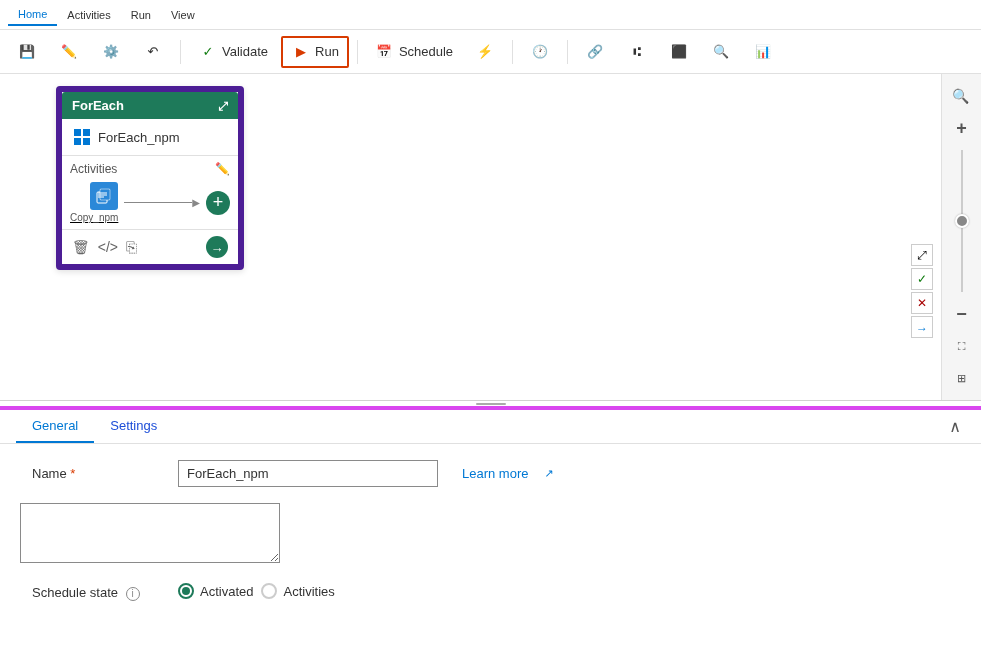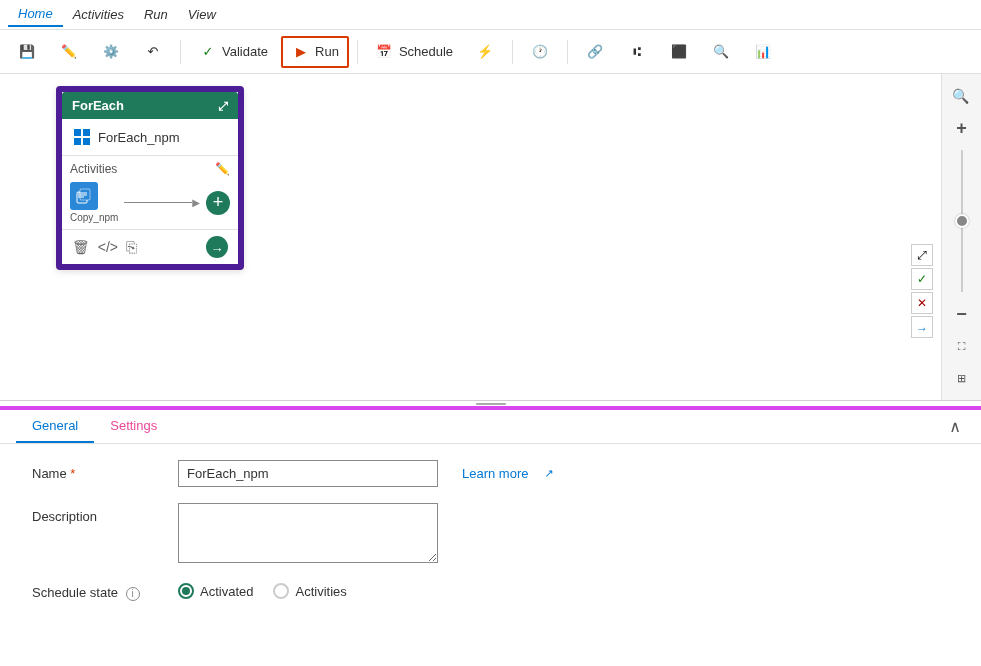--- a/index.html
+++ b/index.html
@@ -10,25 +10,24 @@
       display: flex;
       align-items: center;
       background: #fff;
       border-bottom: 1px solid #e0e0e0;
       padding: 0 8px;
       height: 30px;
       flex-shrink: 0;
     }
     .menu-item {
       padding: 4px 10px;
-      font-size: 13px;
+      font-size: 11px;
       cursor: pointer;
       color: #333;
       position: relative;
-      font-style: italic;
     }
     .menu-item.active {
       color: #0078d4;
       border-bottom: 2px solid #0078d4;
     }
 
     
     .toolbar {
       display: flex;
       align-items: center;
@@ -117,22 +116,23 @@
     .activities-label .edit-icon { color: #888; cursor: pointer; }
 
     .activity-row {
       display: flex;
       align-items: center;
       gap: 6px;
     }
     .copy-icon-box {
       display: flex;
       flex-direction: column;
-      align-items: flex-start;
+      align-items: flex-end;
       gap: 2px;
+      text-decoration: underline;
     }
     .copy-icon {
       width: 28px; height: 28px;
       background: #2b88d8;
       border-radius: 3px;
       display: flex; align-items: center; justify-content: center;
       color: #fff;
       font-size: 14px;
     }
     .copy-label { font-size: 10px; color: #555; }
@@ -265,21 +265,21 @@
       justify-content: space-between;
     }
     .bottom-tabs-left {
       display: flex;
       gap: 0;
     }
     .bottom-tab {
       padding: 8px 16px;
       font-size: 13px;
       cursor: pointer;
-      color: #ec4899;
+      color: #1d4ed8;
       border-bottom: 2px solid transparent;
     }
     .bottom-tab.active {
       color: #0078d4;
       border-bottom: 2px solid #0078d4;
       font-weight: 500;
     }
     .collapse-btn {
       color: #555; cursor: pointer; font-size: 16px; padding: 4px;
     }
@@ -346,21 +346,21 @@
       display: flex;
       align-items: center;
       gap: 16px;
       margin-left: 8px;
       align-self: center;
     }
     .learn-more-icon { font-size: 11px; }
 
     .radio-group {
       display: flex;
-      gap: 20px;
+      gap: 8px;
       padding-top: 4px;
     }
     .radio-item {
       display: flex;
       align-items: center;
       gap: 6px;
       font-size: 13px;
       color: #333;
       cursor: pointer;
     }
@@ -549,23 +549,20 @@
         <span class="required">*</span>
       </div>
       <input class="form-input" type="text" value="ForEach_npm" style="">
       <a class="learn-more">
         <span>Learn more</span>
         <span class="learn-more-icon">↗</span>
       </a>
     </div>
 
     <div class="form-row">
-      <div class="form-label">
-        <span>Description</span>
-      </div>
       <textarea class="form-textarea" style=""></textarea>
     </div>
 
     <div class="form-row">
       <div class="form-label">
         <span>Schedule state</span>
         <span class="info-icon">i</span>
       </div>
       <div class="radio-group">
         <label class="radio-item">

